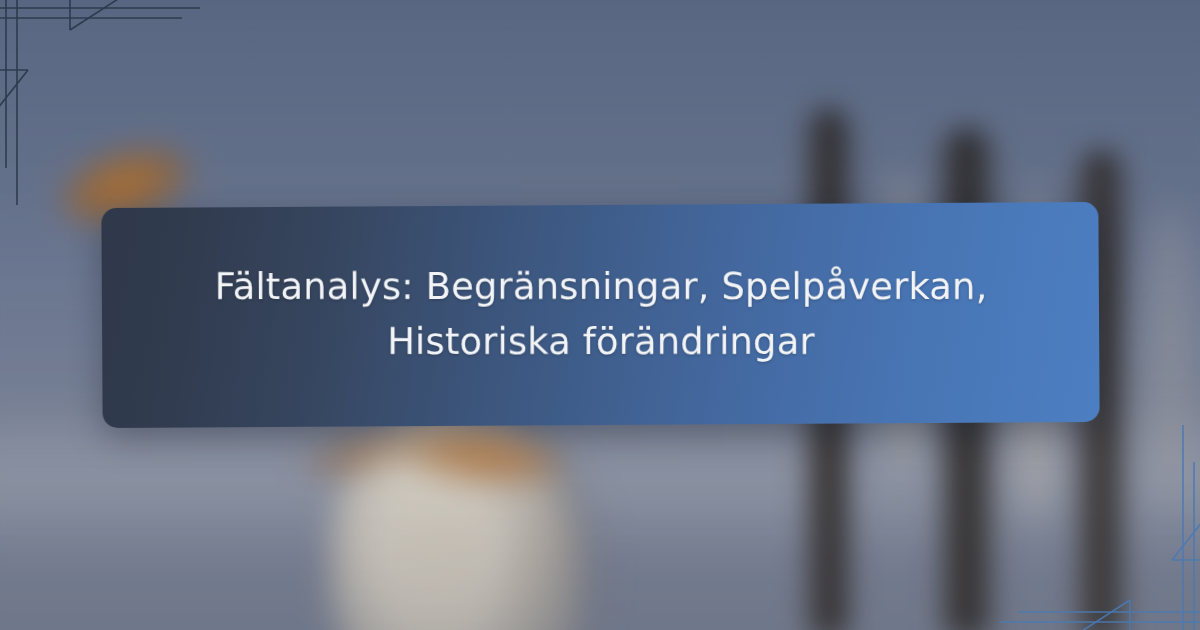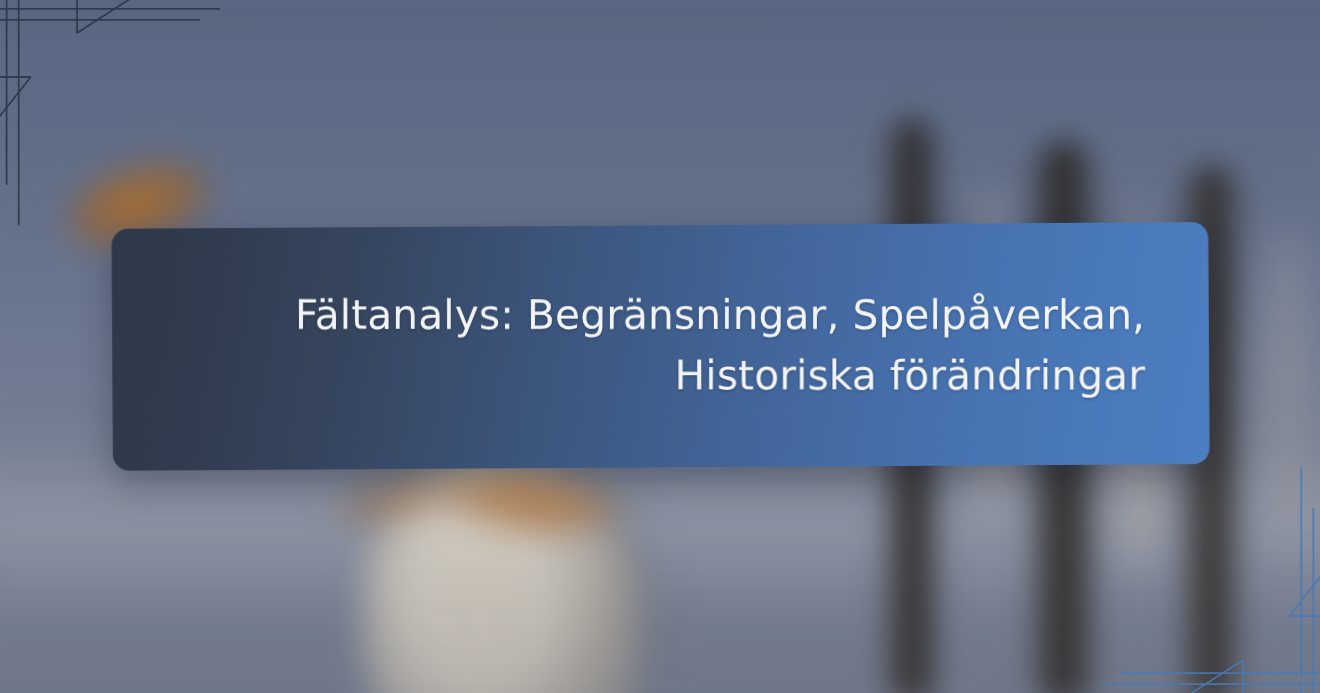--- a/index.html
+++ b/index.html
@@ -185,21 +185,21 @@
       #4c7ec2 100%);
     box-shadow:0 10px 34px rgba(18,24,36,0.34);
     transform:rotate(-0.35deg);
     display:flex;
     align-items:center;
     justify-content:center;
   }
 
   #title-text {
     width:880px;
-    text-align:right;
+    text-align:center;
     color:#f2f4f7;
     font-family:"DejaVu Sans", sans-serif;
     font-size:37px;
     font-weight:400;
     line-height:1.48;
     letter-spacing:0.1px;
     text-shadow:0 1px 3px rgba(16,22,34,0.30);
     transform:rotate(0.35deg);
     white-space:pre-line;
   }

